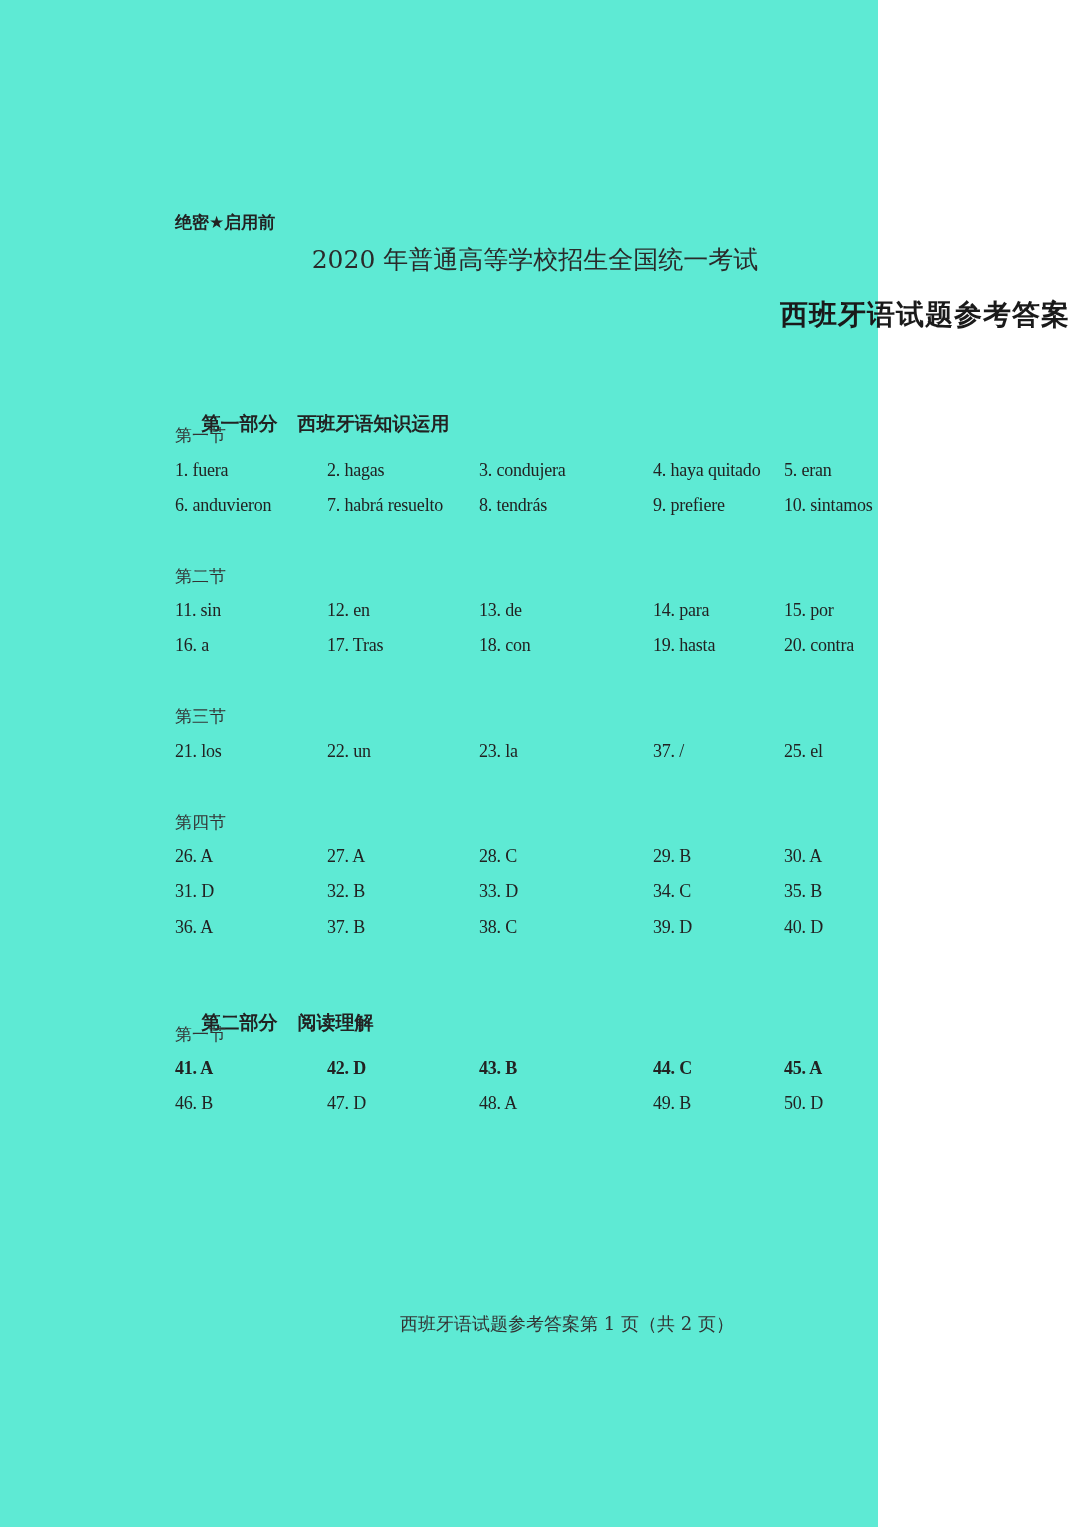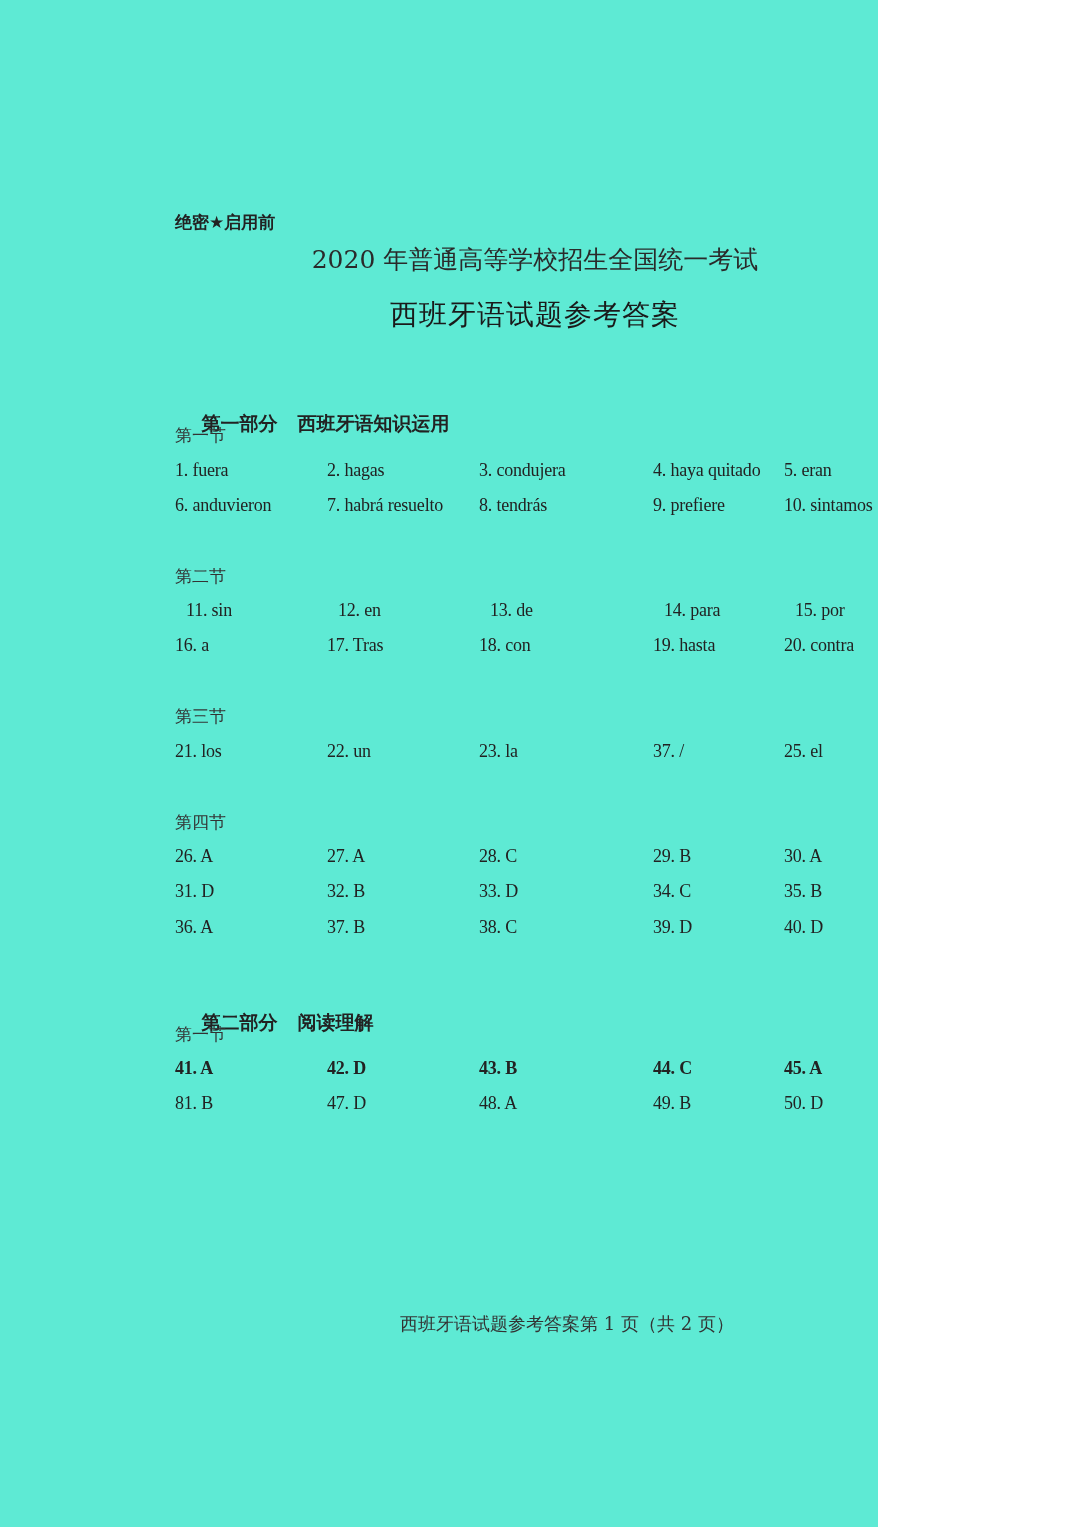--- a/index.html
+++ b/index.html
@@ -40,23 +40,23 @@
       text-align: center;
       font-family: "DejaVu Serif", "Liberation Serif", serif;
       font-size: 25px;
       color: #2a2a2a;
     }
     .doc-title {
       position: absolute;
       left: 0;
       width: 1070px;
       top: 296px;
-      text-align: center;
+      text-align: right;
       font-family: "DejaVu Sans", "Liberation Sans", sans-serif;
-      font-weight: normal;
+      font-weight: bold;
       font-size: 28px;
       color: #1a1a1a;
       letter-spacing: 1px;
     }
     .part-heading {
       position: absolute;
       left: 175px;
       font-family: "DejaVu Sans", "Liberation Sans", sans-serif;
       font-weight: bold;
       font-size: 19px;
@@ -126,21 +126,21 @@
   </div>
   <div class="answer-row" style="top:495px;">
     <span class="answer c0">6. anduvieron</span>
     <span class="answer c1">7. habrá resuelto</span>
     <span class="answer c2">8. tendrás</span>
     <span class="answer c3">9. prefiere</span>
     <span class="answer c4">10. sintamos</span>
   </div>
 
   <div class="section-heading" style="top:565px;">第二节</div>
-  <div class="answer-row" style="top:600px;margin-left:11px;">
+  <div class="answer-row" style="top:600px;">
     <span class="answer c0">11. sin</span>
     <span class="answer c1">12. en</span>
     <span class="answer c2">13. de</span>
     <span class="answer c3">14. para</span>
     <span class="answer c4">15. por</span>
   </div>
   <div class="answer-row" style="top:635px;">
     <span class="answer c0">16. a</span>
     <span class="answer c1">17. Tras</span>
     <span class="answer c2">18. con</span>
@@ -186,21 +186,21 @@
 
   <div class="section-heading" style="top:1023px;">第一节</div>
   <div class="answer-row" style="top:1058px;font-weight:bold;">
     <span class="answer c0">41. A</span>
     <span class="answer c1">42. D</span>
     <span class="answer c2">43. B</span>
     <span class="answer c3">44. C</span>
     <span class="answer c4">45. A</span>
   </div>
   <div class="answer-row" style="top:1093px;">
-    <span class="answer c0">81. B</span>
+    <span class="answer c0">46. B</span>
     <span class="answer c1">47. D</span>
     <span class="answer c2">48. A</span>
     <span class="answer c3">49. B</span>
     <span class="answer c4">50. D</span>
   </div>
 
   <div class="footer">西班牙语试题参考答案第 1 页（共 2 页）</div>
 </div>
 
 </body></html>

